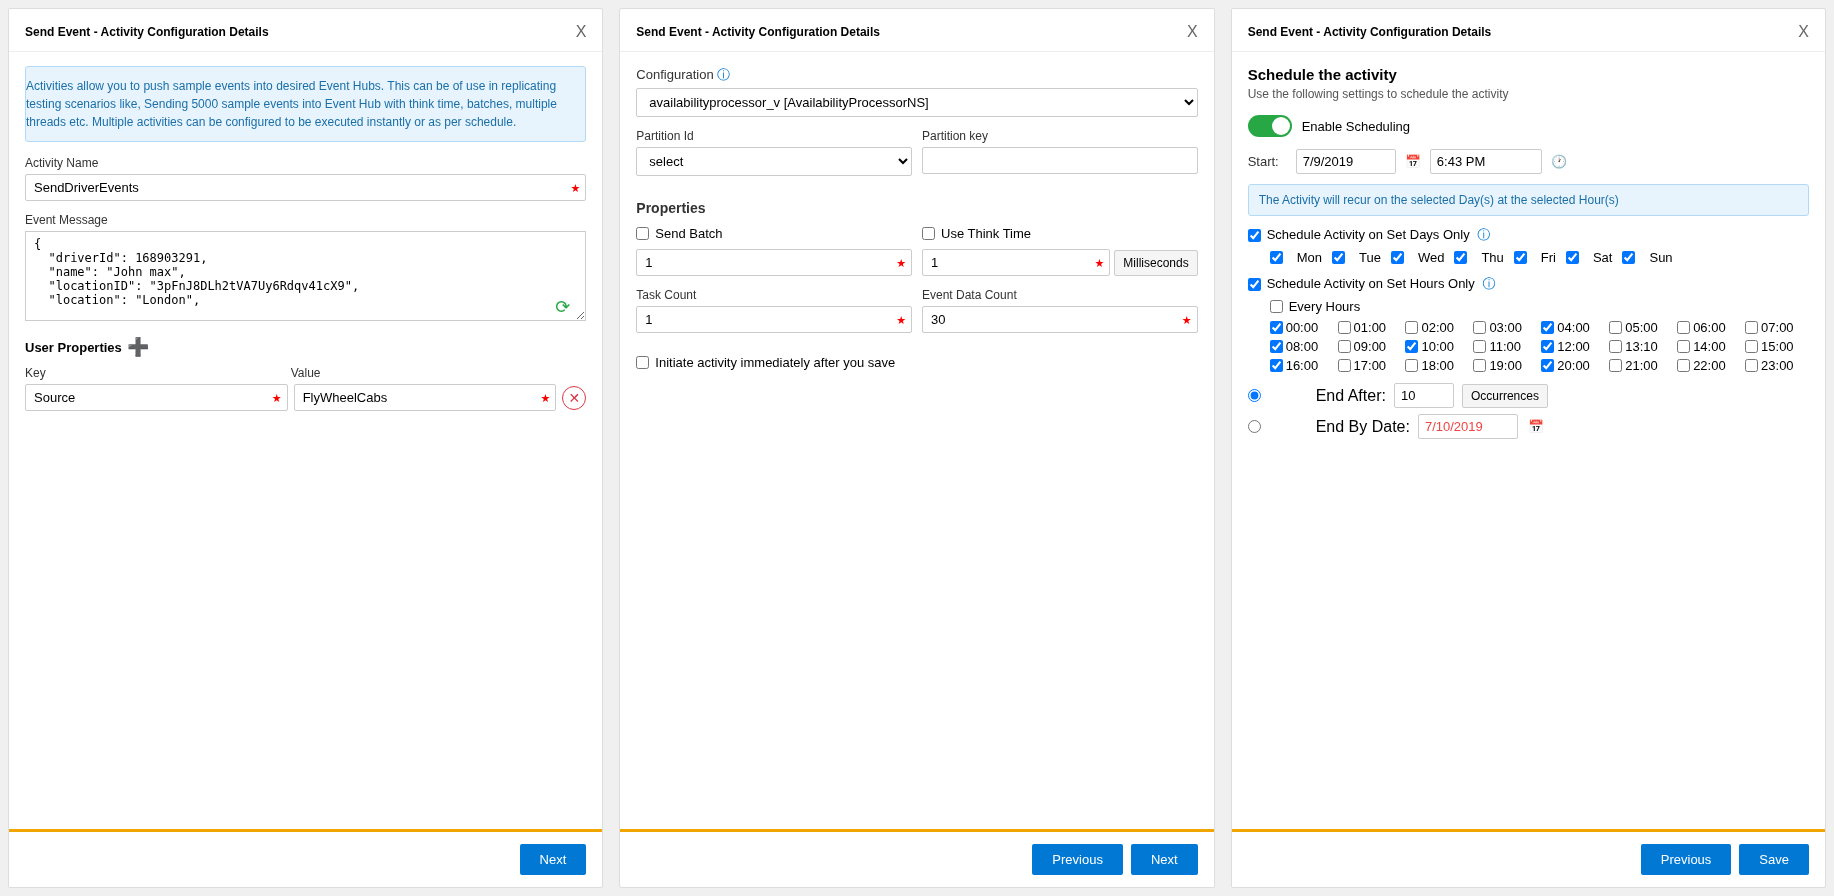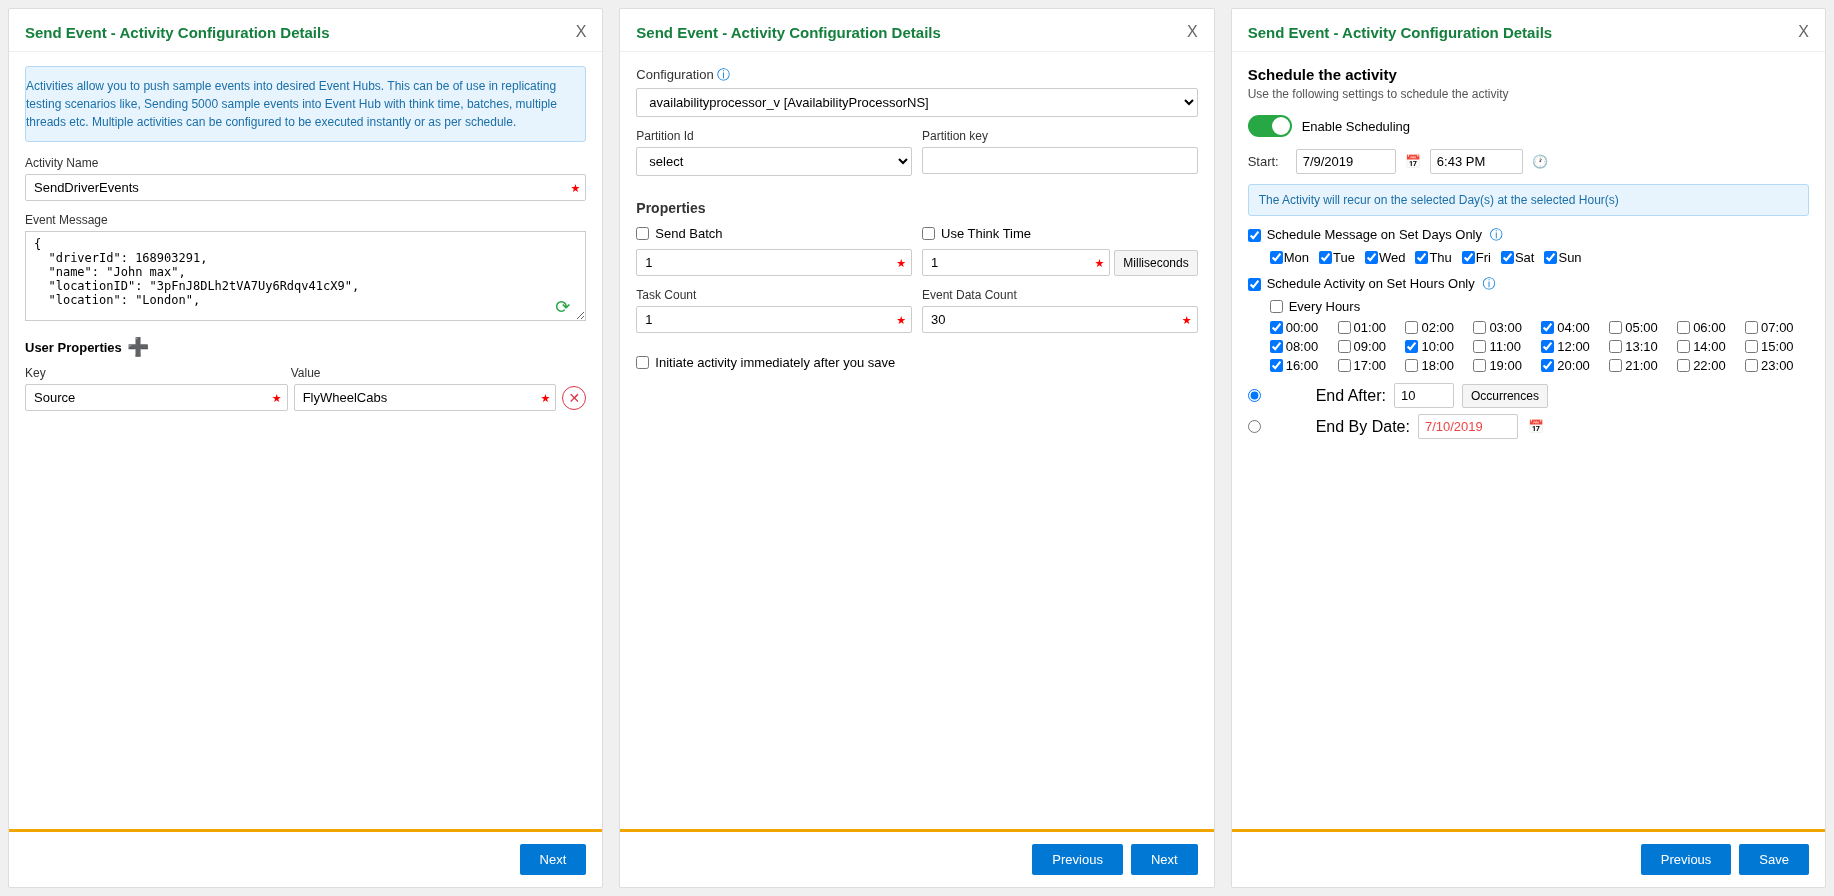--- a/index.html
+++ b/index.html
@@ -1,20 +1,20 @@
 <!DOCTYPE html>
 <html><head>
   <meta charset="utf-8">
   <style>
     * { box-sizing: border-box; margin: 0; padding: 0; font-family: 'Segoe UI', Arial, sans-serif; font-size: 13px; }
     body { background: #f0f0f0; display: flex; flex-direction: column; height: 896px; overflow: hidden; }
     .panels-row { display: flex; flex: 1; overflow: hidden; }
     .panel { background: #fff; border: 1px solid #ddd; flex: 1; display: flex; flex-direction: column; margin: 8px; border-radius: 2px; }
     .panel-header { display: flex; align-items: center; justify-content: space-between; padding: 14px 16px 10px 16px; border-bottom: 1px solid #eee; }
-    .panel-title { font-size: 15px; font-weight: 600; color: #15803d; }
+    .panel-title { font-size: 12px; font-weight: 600; color: #000000; }
     .panel-close { cursor: pointer; color: #666; font-size: 16px; background: none; border: none; }
     .panel-body { flex: 1; overflow-y: auto; padding: 14px 16px; }
     .panel-footer { padding: 12px 16px; border-top: 3px solid #f0a500; display: flex; justify-content: flex-end; gap: 8px; }
     
     
     .btn-primary { background: #0078d4; color: #fff; border: none; padding: 8px 20px; cursor: pointer; border-radius: 2px; font-size: 13px; }
 
     
     .info-box { background: #e8f4fd; border: 1px solid #b3d9f5; border-radius: 3px; padding: 10px 0; color: #1a6fa8; font-size: 12px; line-height: 1.5; margin-bottom: 14px; }
 
@@ -54,27 +54,27 @@
     
     .schedule-title { font-size: 15px; font-weight: 600; margin-bottom: 4px; }
     .schedule-sub { color: #555; font-size: 12px; margin-bottom: 14px; }
     .toggle-row { display: flex; align-items: center; gap: 10px; margin-bottom: 12px; }
     .toggle { width: 44px; height: 22px; background: #28a745; border-radius: 12px; position: relative; cursor: pointer; flex-shrink: 0; }
     .toggle-knob { width: 18px; height: 18px; background: #fff; border-radius: 50%; position: absolute; top: 2px; right: 2px; }
     .toggle-label { font-size: 13px; font-weight: 500; }
     .start-row { display: flex; align-items: center; gap: 8px; margin-bottom: 10px; }
     .start-label { font-size: 13px; color: #333; width: 40px; }
     .date-input { border: 1px solid #ccc; padding: 4px 6px; border-radius: 2px; font-size: 13px; width: 100px; }
-    .time-input { border: 1px solid #ccc; padding: 4px 6px; border-radius: 2px; font-size: 13px; width: 93px; }
+    .time-input { border: 1px solid #ccc; padding: 4px 6px; border-radius: 2px; font-size: 13px; width: 112px; }
     .cal-icon { color: #555; cursor: pointer; margin-left: 2px; }
     .recur-info { background: #e8f4fd; border: 1px solid #b3d9f5; border-radius: 3px; padding: 8px 10px; color: #1a6fa8; font-size: 12px; margin-bottom: 10px; }
     .sched-section { margin-bottom: 10px; }
     .sched-section-row { display: flex; align-items: center; gap: 6px; margin-bottom: 6px; }
     .days-row { display: flex; flex-wrap: wrap; gap: 10px; margin-left: 22px; margin-bottom: 8px; }
-    .day-item { display: flex; align-items: center; gap: 1px; font-size: 12px; }
+    .day-item { display: flex; align-items: center; gap: 14px; font-size: 12px; }
     .every-hours-row { display: flex; align-items: center; gap: 6px; margin-left: 22px; margin-bottom: 6px; }
     .hours-grid { display: grid; grid-template-columns: repeat(8, 1fr); gap: 4px; margin-left: 22px; margin-bottom: 10px; }
     .hour-item { display: flex; align-items: center; gap: 3px; font-size: 11px; white-space: nowrap; }
     .end-section { margin-top: 8px; }
     .end-row { display: flex; align-items: center; gap: 8px; margin-bottom: 6px; }
     .radio-label { font-size: 16px; padding-left: 47px; }
     .end-input { border: 1px solid #ccc; padding: 4px 6px; border-radius: 2px; font-size: 13px; width: 60px; }
     .occ-btn { background: #f5f5f5; border: 1px solid #ccc; padding: 4px 8px; border-radius: 2px; font-size: 12px; }
     .save-btn { background: #0078d4; color: #fff; border: none; padding: 8px 20px; cursor: pointer; border-radius: 2px; font-size: 13px; }
   </style>
@@ -251,21 +251,21 @@
         <input class="time-input" type="text" value="6:43 PM" style="">
         <span class="cal-icon">🕐</span>
       </div>
 
       <div class="recur-info">The Activity will recur on the selected Day(s) at the selected Hour(s)</div>
 
       <div class="sched-section">
         <div class="sched-section-row">
           <input type="checkbox" id="cb-days" checked="" style="">
           <label for="cb-days">
-            <span>Schedule Message on Set Days Only</span>
+            <span>Schedule Activity on Set Days Only</span>
             <span class="info-icon" style="margin-left:4px;">ⓘ</span>
           </label>
         </div>
         <div class="days-row" id="days-container">
         <div class="day-item">
               <input type="checkbox" id="cb-day-0" checked="" style="">
               <label for="cb-day-0">Mon</label>
             </div>
             <div class="day-item">
               <input type="checkbox" id="cb-day-1" checked="" style="">

